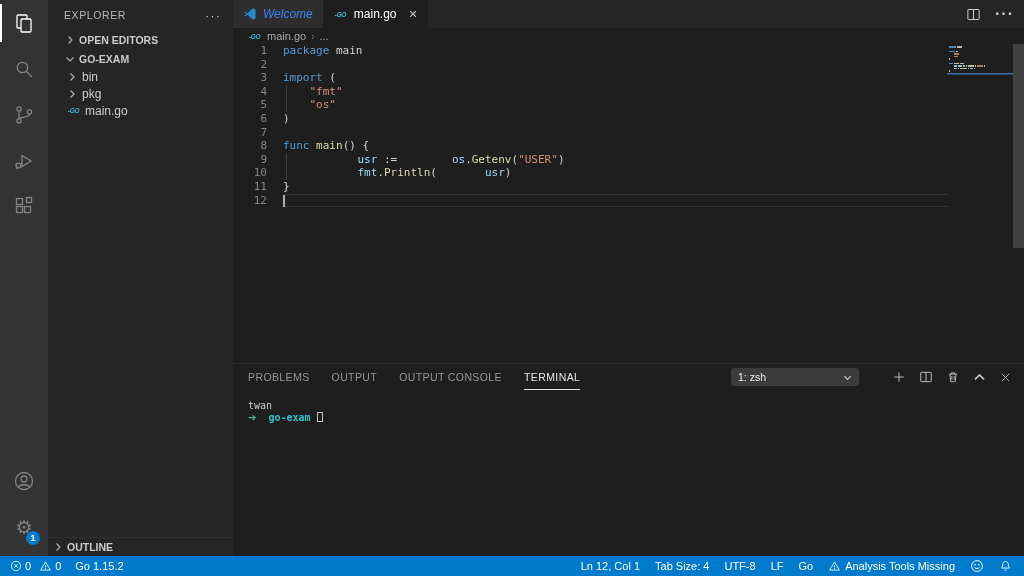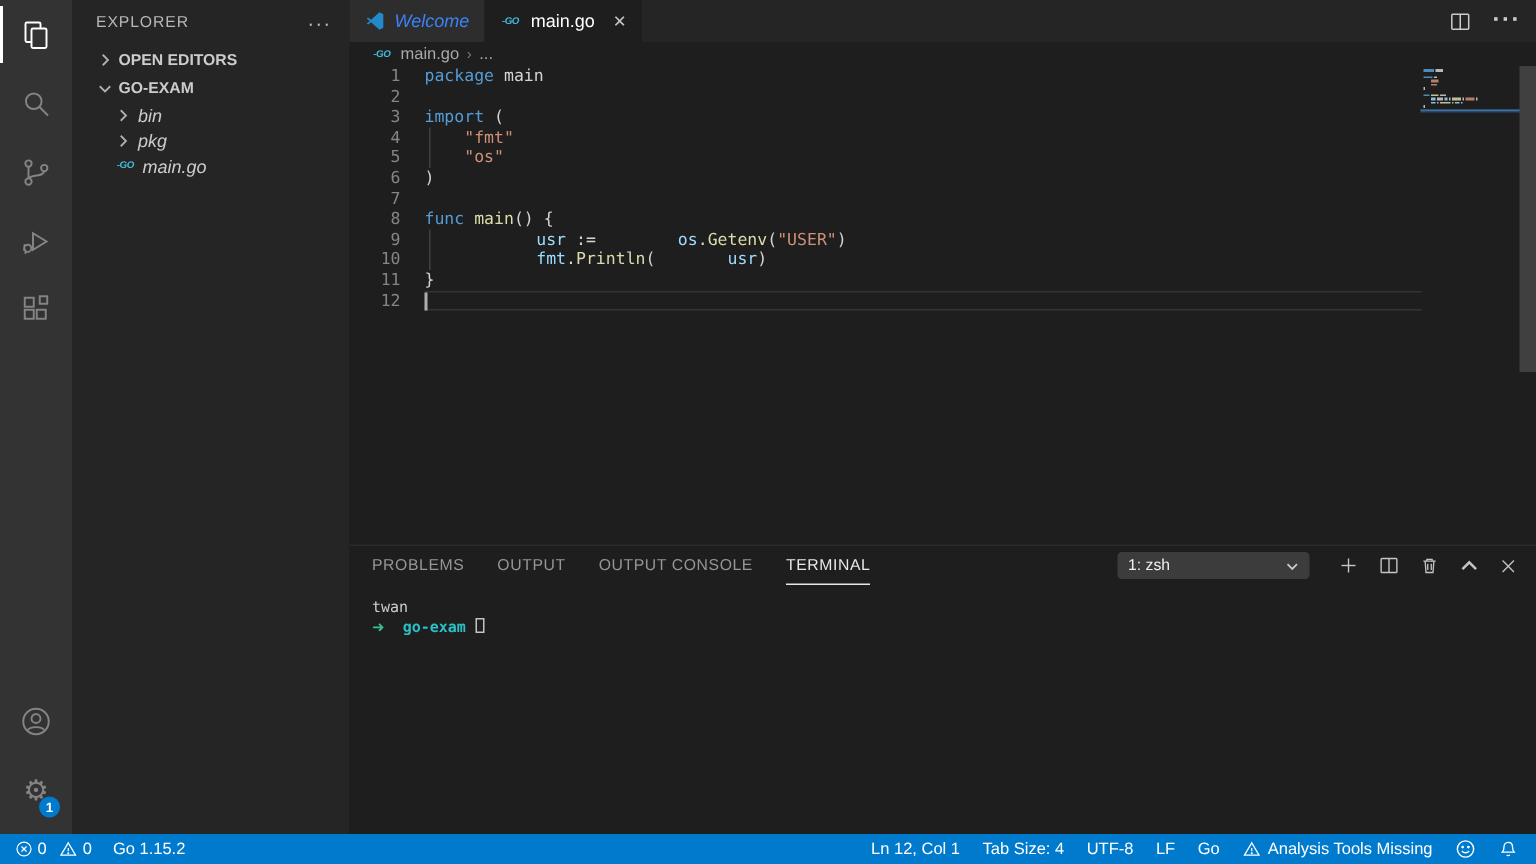--- a/index.html
+++ b/index.html
@@ -15,21 +15,21 @@
   .ab-bottom { position:absolute; bottom:6px; left:0; width:48px; }
   .badge { position:absolute; right:8px; bottom:5px; min-width:14px; height:14px; border-radius:7px; background:#007acc; color:#fff; font-size:9px; line-height:14px; text-align:center; font-weight:700; }
   .gear-glyph { font-size:19px; font-family:"DejaVu Sans", sans-serif; }
 
   
   .sidebar { position:absolute; left:48px; top:0; width:185px; height:556px; background:#252526; color:#cccccc; }
   .sb-title { height:30px; display:flex; align-items:center; justify-content:space-between; padding:0 12px 0 16px; font-size:10.5px; letter-spacing:.6px; color:#b8b8b8; }
   .sb-more { color:#c5c5c5; letter-spacing:1px; font-size:13px; cursor:pointer; }
   .sb-section { height:19px; display:flex; align-items:center; gap:3px; font-size:10.5px; font-weight:700; color:#cccccc; padding-left:16px; cursor:pointer; }
   .sb-row { height:17px; display:flex; align-items:center; gap:4px; font-size:12px; color:#cccccc; cursor:pointer; }
-  .indent1 { padding-left:28px;font-style:italic; }
+  .indent1 { padding-left:18px; }
   .chev { display:inline-flex; width:12px; height:12px; align-items:center; justify-content:center; color:#b0b0b0; flex:0 0 12px; }
   .go-icon { display:inline-flex; align-items:center; justify-content:center; width:15px; font:italic 700 6.5px "Liberation Sans",sans-serif; color:#44b9d6; letter-spacing:-.3px; }
   .go-icon::after { content:"-GO"; }
   .sb-outline { position:absolute; bottom:0; left:0; right:0; height:19px; border-top:1px solid #303031; display:flex; align-items:center; gap:3px; font-size:10.5px; font-weight:700; padding-left:4px; cursor:pointer; }
 
   
   .main { position:absolute; left:233px; top:0; right:0; height:556px; display:flex; flex-direction:column; }
   .tabbar { position:relative; height:28px; background:#252526; display:flex; flex:0 0 28px; }
   .tab { display:flex; align-items:center; gap:6px; padding:0 10px; font-size:12px; height:28px; cursor:pointer; }
   .tab.preview { background:#2d2d2d; color:#3b82f6; }
@@ -54,21 +54,21 @@
   .mm-seg { display:inline-block; height:1.7px; margin-right:1px; opacity:.85; }
   .mm-curline { position:absolute; right:11px; width:66px; height:2.6px; background:#2a4a6d; border-top:1px solid #3f6da0; }
   .scrollbar-v { position:absolute; right:0; top:0; width:11px; height:204px; background:rgba(121,121,121,.38); cursor:grab; }
 
   
   .panel { flex:0 0 193px; background:#1e1e1e; border-top:1px solid #2b2b2b; position:relative; }
   .panel-header { height:26px; display:flex; align-items:center; padding-left:15px; }
   .p-tab { font-size:10.5px; letter-spacing:.4px; color:#969696; margin-right:22px; height:26px; display:flex; align-items:center; cursor:pointer; }
   .p-tab.active { color:#e7e7e7; border-bottom:1px solid #e7e7e7; }
   .panel-actions { position:absolute; right:12px; top:0; height:26px; display:flex; align-items:center; gap:13px; color:#c5c5c5; }
-  .shell-select { width:128px; height:18px; background:#3c3c3c; border-radius:3px; color:#f0f0f0; font-size:10.5px; display:flex; align-items:center; justify-content:space-between; padding:0 7px; cursor:pointer; margin-right:6px; }
+  .shell-select { width:128px; height:18px; background:#3c3c3c; border-radius:3px; color:#f0f0f0; font-size:10.5px; display:flex; align-items:center; justify-content:space-between; padding:0 7px; cursor:pointer; margin-right:20px; }
   .terminal { padding:10px 0 0 15px; font:10px "DejaVu Sans Mono", monospace; color:#cccccc; }
   .t-line { height:11.6px; line-height:11.6px; white-space:pre; }
   .t-arrow { color:#38bd93; font-family:"DejaVu Sans","DejaVu Sans Mono",monospace; }
   .t-dir { color:#2bc0c8; font-weight:700; }
   .t-pl { color:#cccccc; }
   .t-cursor { display:inline-block; width:6px; height:10px; border:1px solid #c4c4c4; vertical-align:-1px; }
 
   
   .statusbar { position:absolute; left:0; bottom:0; width:1024px; height:20px; background:#007acc; color:#ffffff; display:flex; align-items:center; justify-content:space-between; font-size:11px; }
   .sb-left { display:flex; align-items:center; gap:14px; padding-left:10px; }
@@ -178,20 +178,28 @@
       <span class="chev">
         <svg width="10" height="10" viewBox="0 0 10 10" fill="none" stroke="currentColor" stroke-width="1.2">
             <path d="M3.5 1.5 7 5 3.5 8.5"></path>
           </svg>
         </span>
       <span>pkg</span>
     </div>
     <div class="sb-row indent1">
       <span class="go-icon"></span>
       <span>main.go</span>
+    </div>
+    <div class="sb-outline">
+      <span class="chev">
+        <svg width="10" height="10" viewBox="0 0 10 10" fill="none" stroke="currentColor" stroke-width="1.2">
+            <path d="M3.5 1.5 7 5 3.5 8.5"></path>
+          </svg>
+        </span>
+      <span>OUTLINE</span>
     </div>
   </div>
 
   <div class="main">
 
     <div class="tabbar">
       <div class="tab preview">
         <span>
           <svg width="14" height="14" viewBox="0 0 24 24">
               <path fill="#2489ca" d="M17 2 7.5 10.6 4.2 8l-1.7.9 3.4 3.1-3.4 3.1 1.7.9 3.3-2.6L17 22l4.5-2.2V4.2z"></path>

